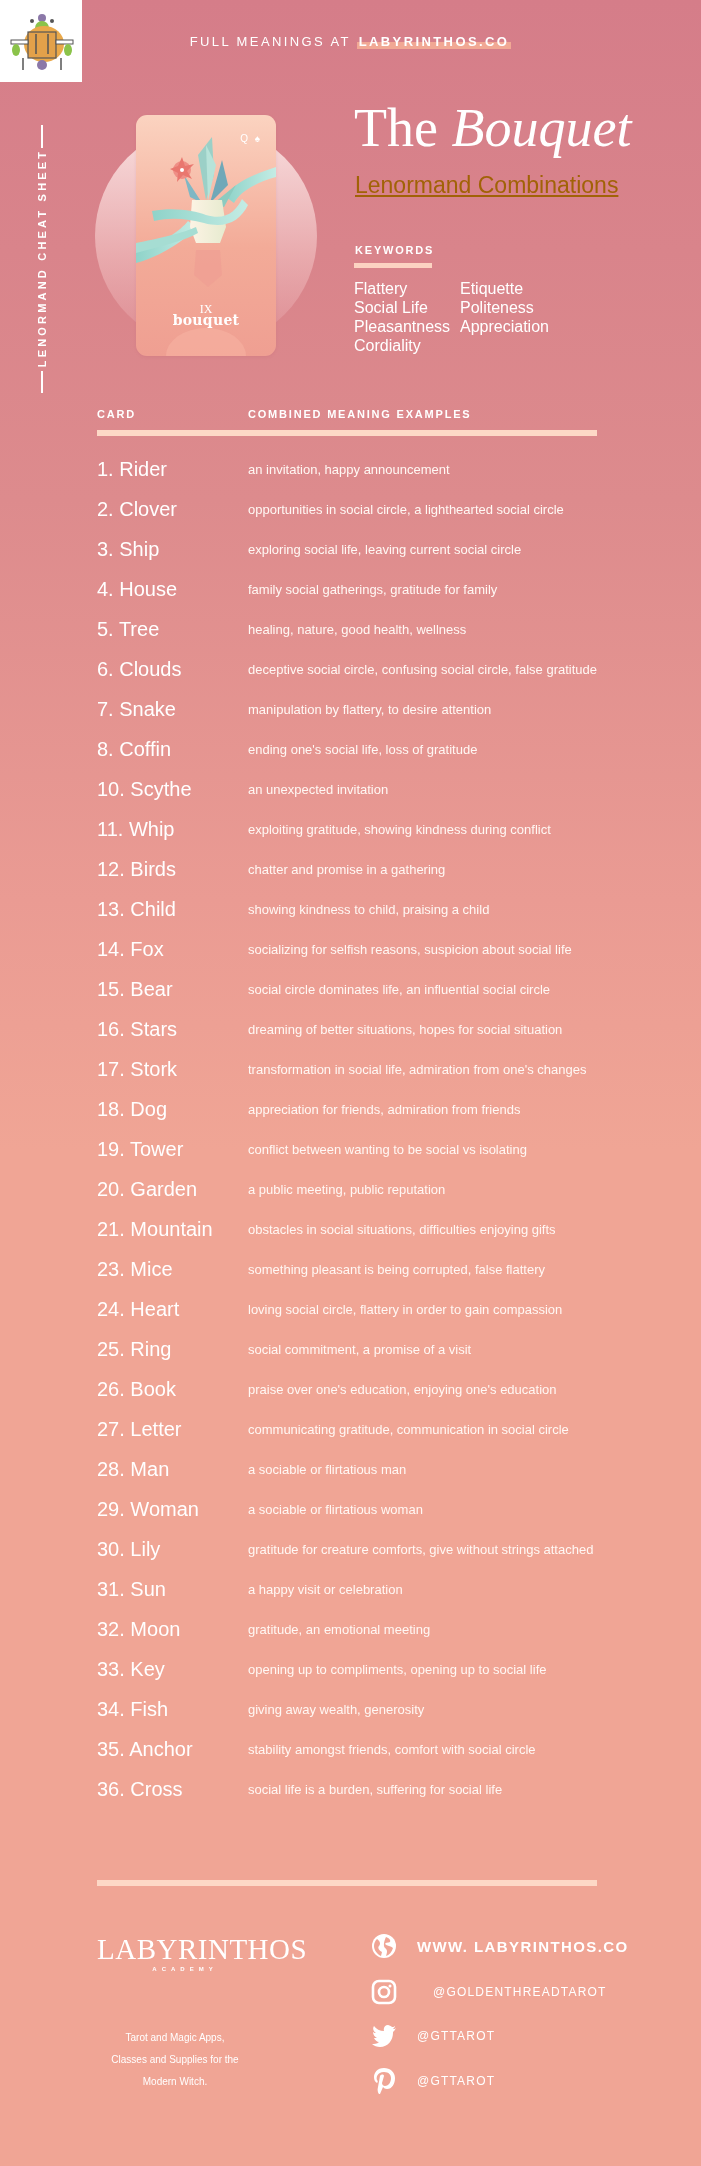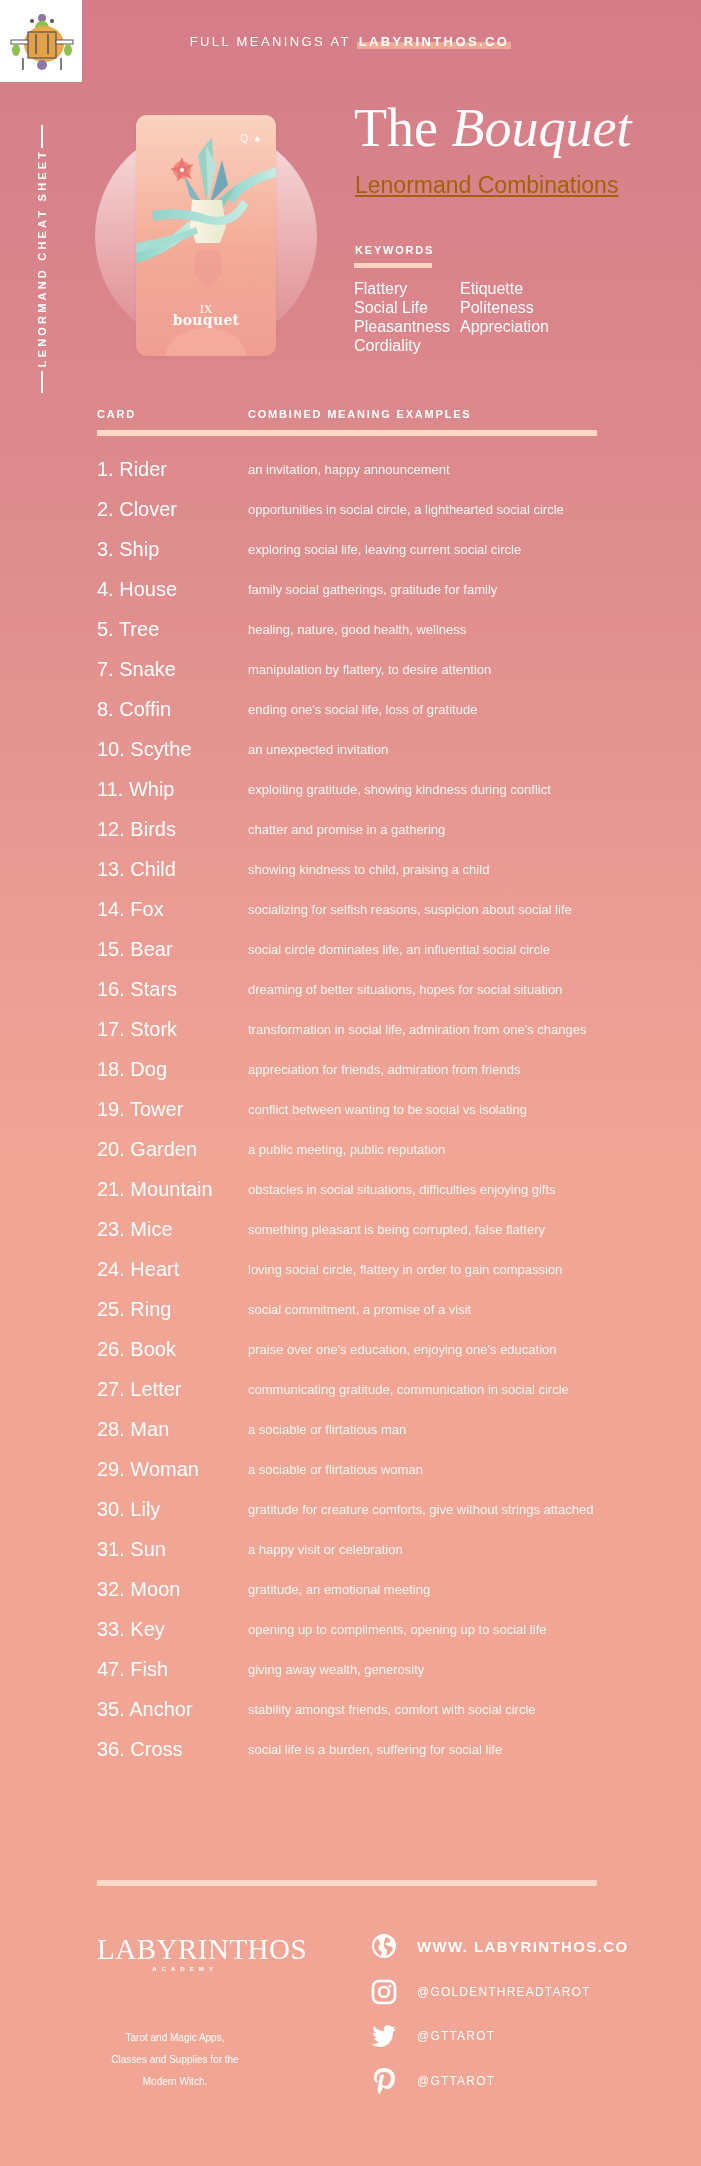--- a/index.html
+++ b/index.html
@@ -179,20 +179,24 @@
     </div>
     <div class="row">
       <div class="card">4. House</div>
       <div class="meaning">family social gatherings, gratitude for family</div>
     </div>
     <div class="row">
       <div class="card">5. Tree</div>
       <div class="meaning">healing, nature, good health, wellness</div>
     </div>
     <div class="row">
+      <div class="card">6. Clouds</div>
+      <div class="meaning">deceptive social circle, confusing social circle, false gratitude</div>
+    </div>
+    <div class="row">
       <div class="card">7. Snake</div>
       <div class="meaning">manipulation by flattery, to desire attention</div>
     </div>
     <div class="row">
       <div class="card">8. Coffin</div>
       <div class="meaning">ending one's social life, loss of gratitude</div>
     </div>
     <div class="row">
       <div class="card">10. Scythe</div>
       <div class="meaning">an unexpected invitation</div>
@@ -279,21 +283,21 @@
     </div>
     <div class="row">
       <div class="card">32. Moon</div>
       <div class="meaning">gratitude, an emotional meeting</div>
     </div>
     <div class="row">
       <div class="card">33. Key</div>
       <div class="meaning">opening up to compliments, opening up to social life</div>
     </div>
     <div class="row">
-      <div class="card">47. Fish</div>
+      <div class="card">34. Fish</div>
       <div class="meaning">giving away wealth, generosity</div>
     </div>
     <div class="row">
       <div class="card">35. Anchor</div>
       <div class="meaning">stability amongst friends, comfort with social circle</div>
     </div>
     <div class="row">
       <div class="card">36. Cross</div>
       <div class="meaning">social life is a burden, suffering for social life</div>
     </div>
@@ -311,21 +315,21 @@
 
 <div class="abs social" style="top:1931px;">
   <span class="ico">
     <svg width="26" height="26" viewBox="0 0 26 26">
         <circle cx="13" cy="13" r="12" fill="#fff"></circle>
         <path d="M6 6 C9 8,10 11,8 13 C6 15,9 18,11 19 L10 23 C6 21,3 17,3 13 C3 10,4 8,6 6 Z M15 4 C18 5,20 7,19 9 C17 10,15 9,14 11 C16 13,20 13,22 15 C21 19,18 22,15 23 C16 20,17 17,14 15 C12 13,13 8,15 4 Z" fill="#f0a595"></path>
       </svg>
   </span>
   <span class="lbl strong">WWW. LABYRINTHOS.CO</span>
 </div>
-<div class="abs social" style="top:1977px;">
+<div class="abs social" style="top:1977px;gap:16px;">
   <span class="ico">
     <svg width="26" height="26" viewBox="0 0 26 26">
         <rect x="2" y="2" width="22" height="22" rx="6" fill="none" stroke="#fff" stroke-width="2.6"></rect>
         <circle cx="13" cy="13" r="5" fill="none" stroke="#fff" stroke-width="2.6"></circle>
         <circle cx="19" cy="7" r="1.5" fill="#fff"></circle>
       </svg>
   </span>
   <span class="lbl">@GOLDENTHREADTAROT</span>
 </div>
 <div class="abs social" style="top:2021px;">

